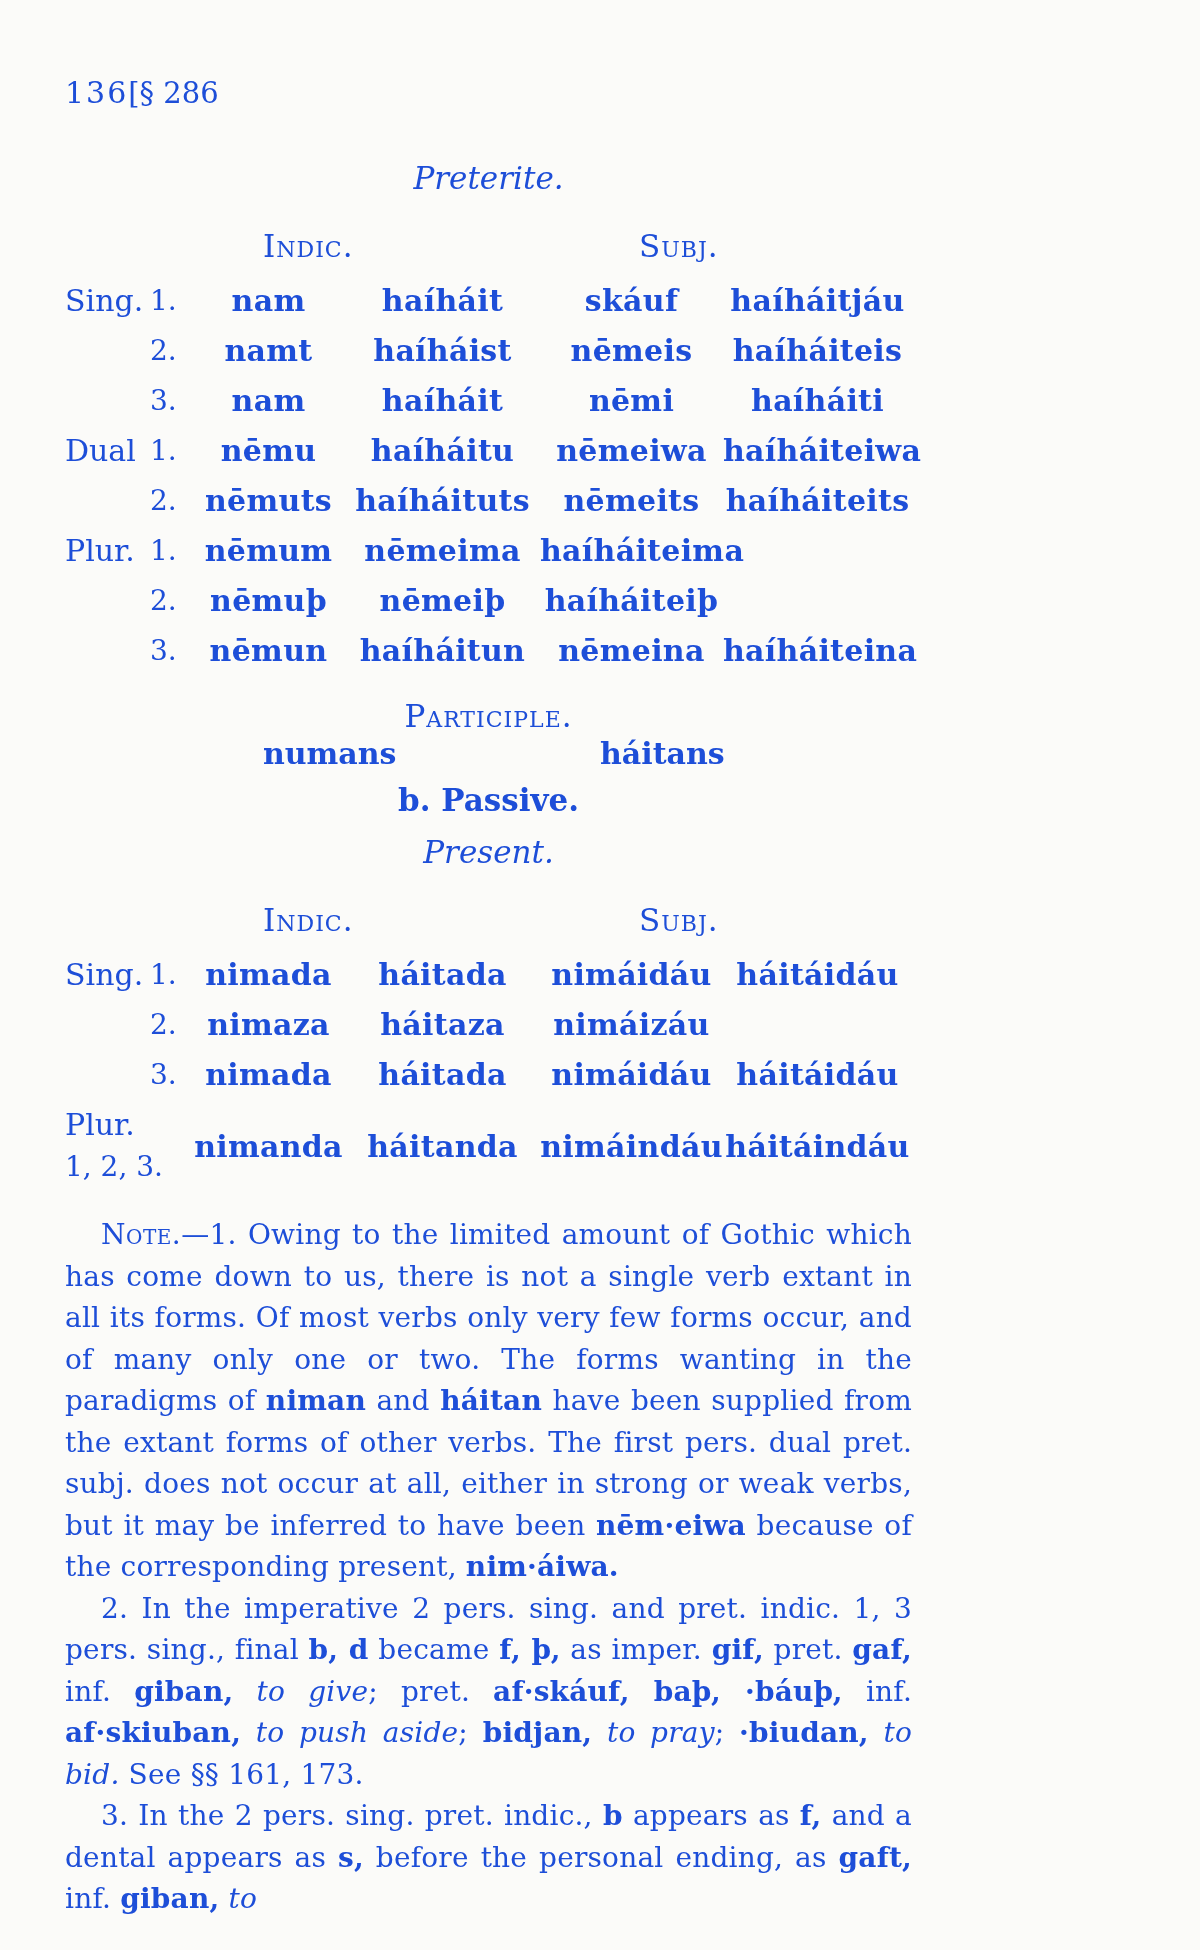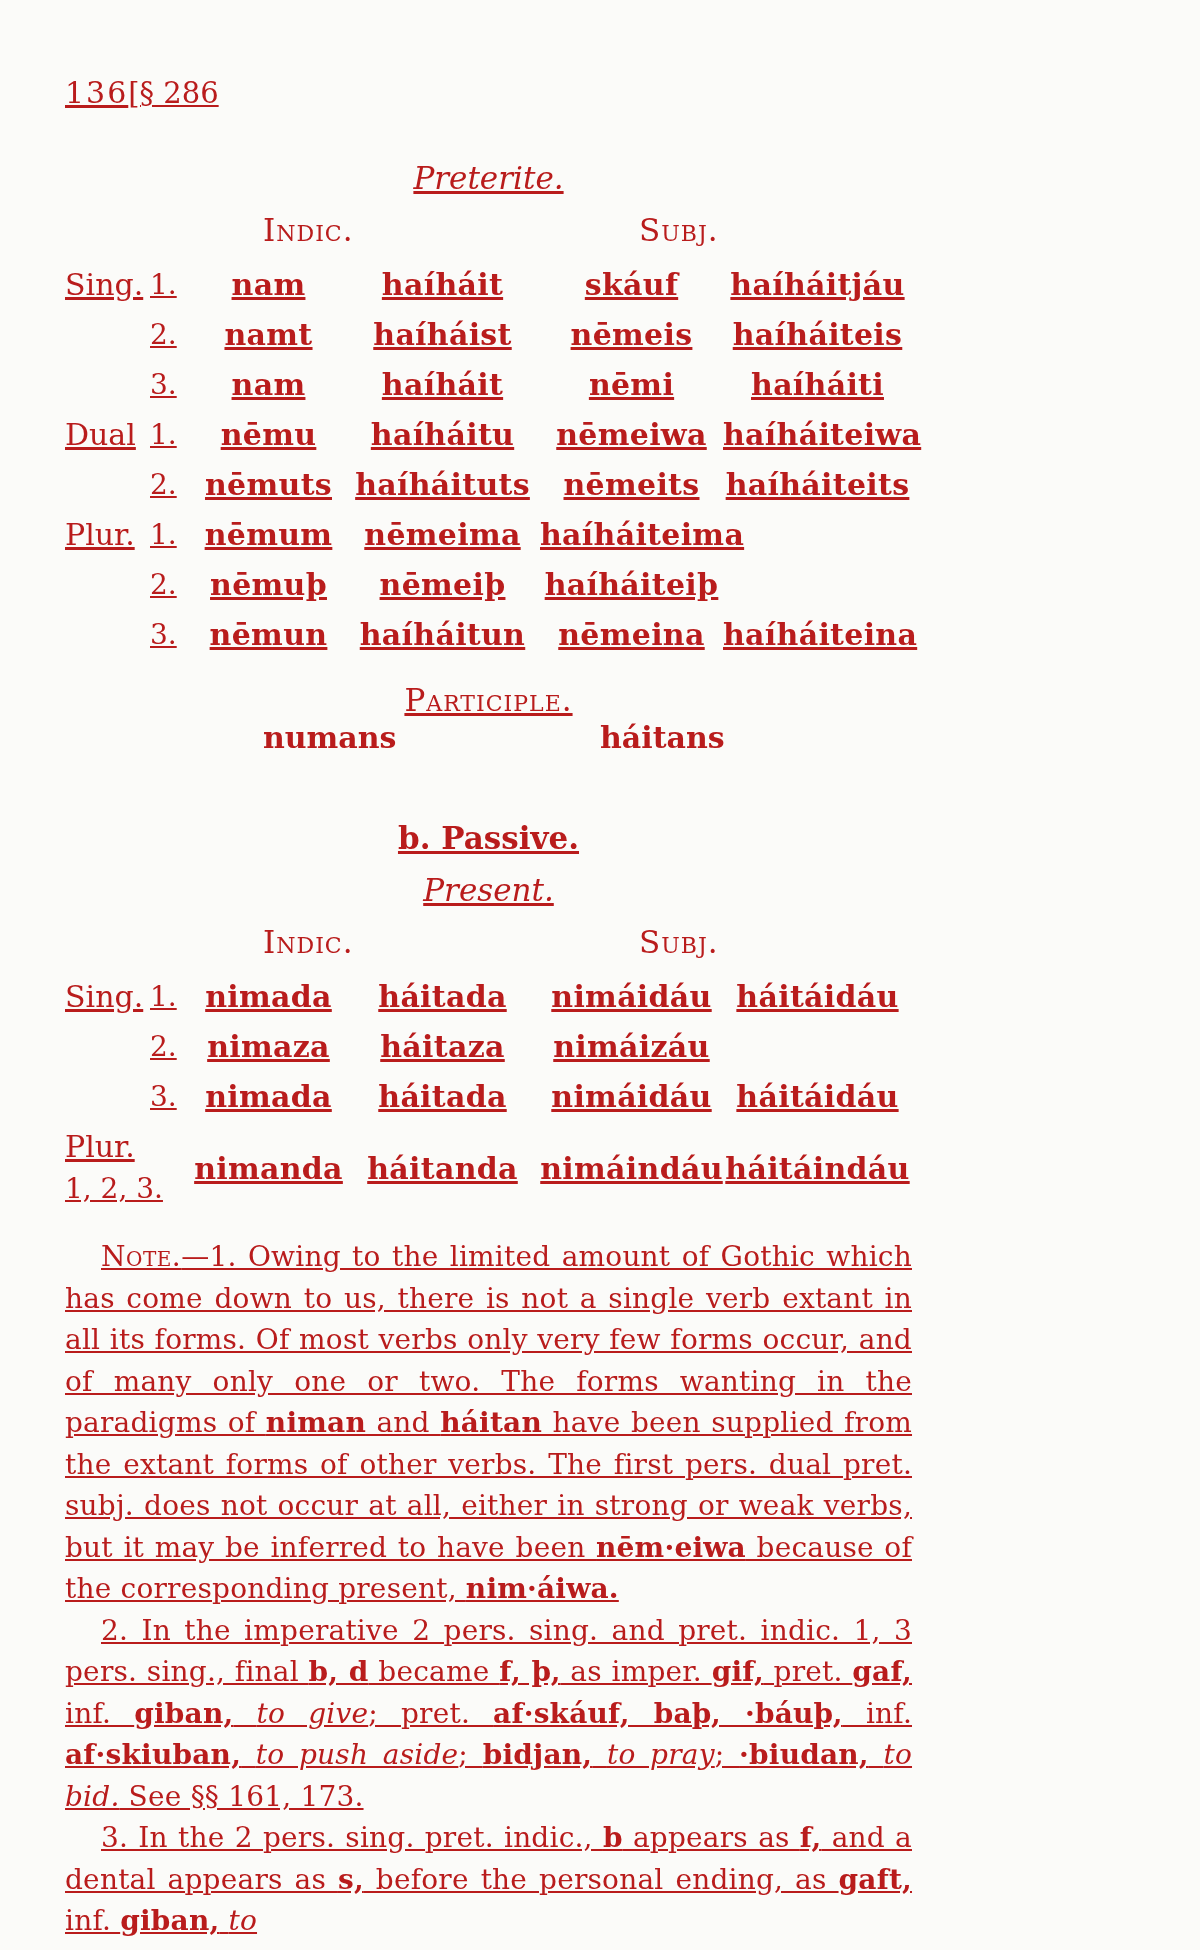--- a/index.html
+++ b/index.html
@@ -1,45 +1,44 @@
 <!DOCTYPE html>
 <html><head>
 <meta charset="utf-8">
 <style>
   html,body{margin:0;padding:0;background:#f6f6f3;}
   .page{
     width:1200px;height:1950px;box-sizing:border-box;position:relative;
-    background:#fbfbf9;color:#b91c1c;overflow:hidden;
+    background:#fbfbf9;color:#1d4ed8;overflow:hidden;
     padding:75px 288px 0 65px;
     font-family:"DejaVu Serif", serif;
-    text-decoration:underline;
   }
   
   .hdr{display:flex;align-items:baseline;}
   .pgnum{font-size:30px;letter-spacing:2px;}
   .runtitle{flex:1;text-align:center;font-style:italic;font-size:37px;letter-spacing:1px;}
   .secref{font-size:29px;}
   
   .tense-title{text-align:center;font-style:italic;font-size:31px;margin-top:50px;}
-  .mood-row{position:relative;height:42px;margin-top:16px;font-size:31px;}
+  .mood-row{position:relative;height:42px;margin-top:32px;font-size:31px;}
   .mood-indic{position:absolute;left:198px;font-variant:small-caps;letter-spacing:1px;}
   .mood-subj{position:absolute;left:574px;font-variant:small-caps;letter-spacing:1px;}
   
   .paradigm{margin-top:6px;}
   .prow{display:grid;grid-template-columns:85px 42px 153px 195px 183px auto;line-height:50px;font-size:30px;}
   .grp{font-size:30px;}
   .num{font-size:28px;}
   .form{font-weight:bold;letter-spacing:0.3px;text-align:center;}
   
   .part-title{text-align:center;font-variant:small-caps;font-size:31px;letter-spacing:1px;margin-top:22px;}
   .part-row{position:relative;height:46px;margin-top:2px;font-size:30px;text-align:right;}
   .part-a{position:absolute;left:198px;font-weight:bold;}
   .part-b{position:absolute;left:535px;font-weight:bold;}
   
-  .passive-title{text-align:center;font-weight:bold;font-size:31px;margin-top:54px;}
+  .passive-title{text-align:center;font-weight:bold;font-size:31px;}
   .present-title{text-align:center;font-style:italic;font-size:31px;margin-top:16px;}
   .plural-row{display:grid;grid-template-columns:127px 153px 195px 183px auto;align-items:center;margin-top:4px;font-size:30px;}
   .plabel div{line-height:42px;}
   .plabel .l2{font-size:28px;}
   
   .notes{margin-top:26px;font-size:28px;line-height:41.5px;text-align:justify;letter-spacing:0.2px;}
   .note-p{text-indent:36px;}
   .seg-n{}
   .seg-b{font-weight:bold;}
   .seg-i{font-style:italic;}

